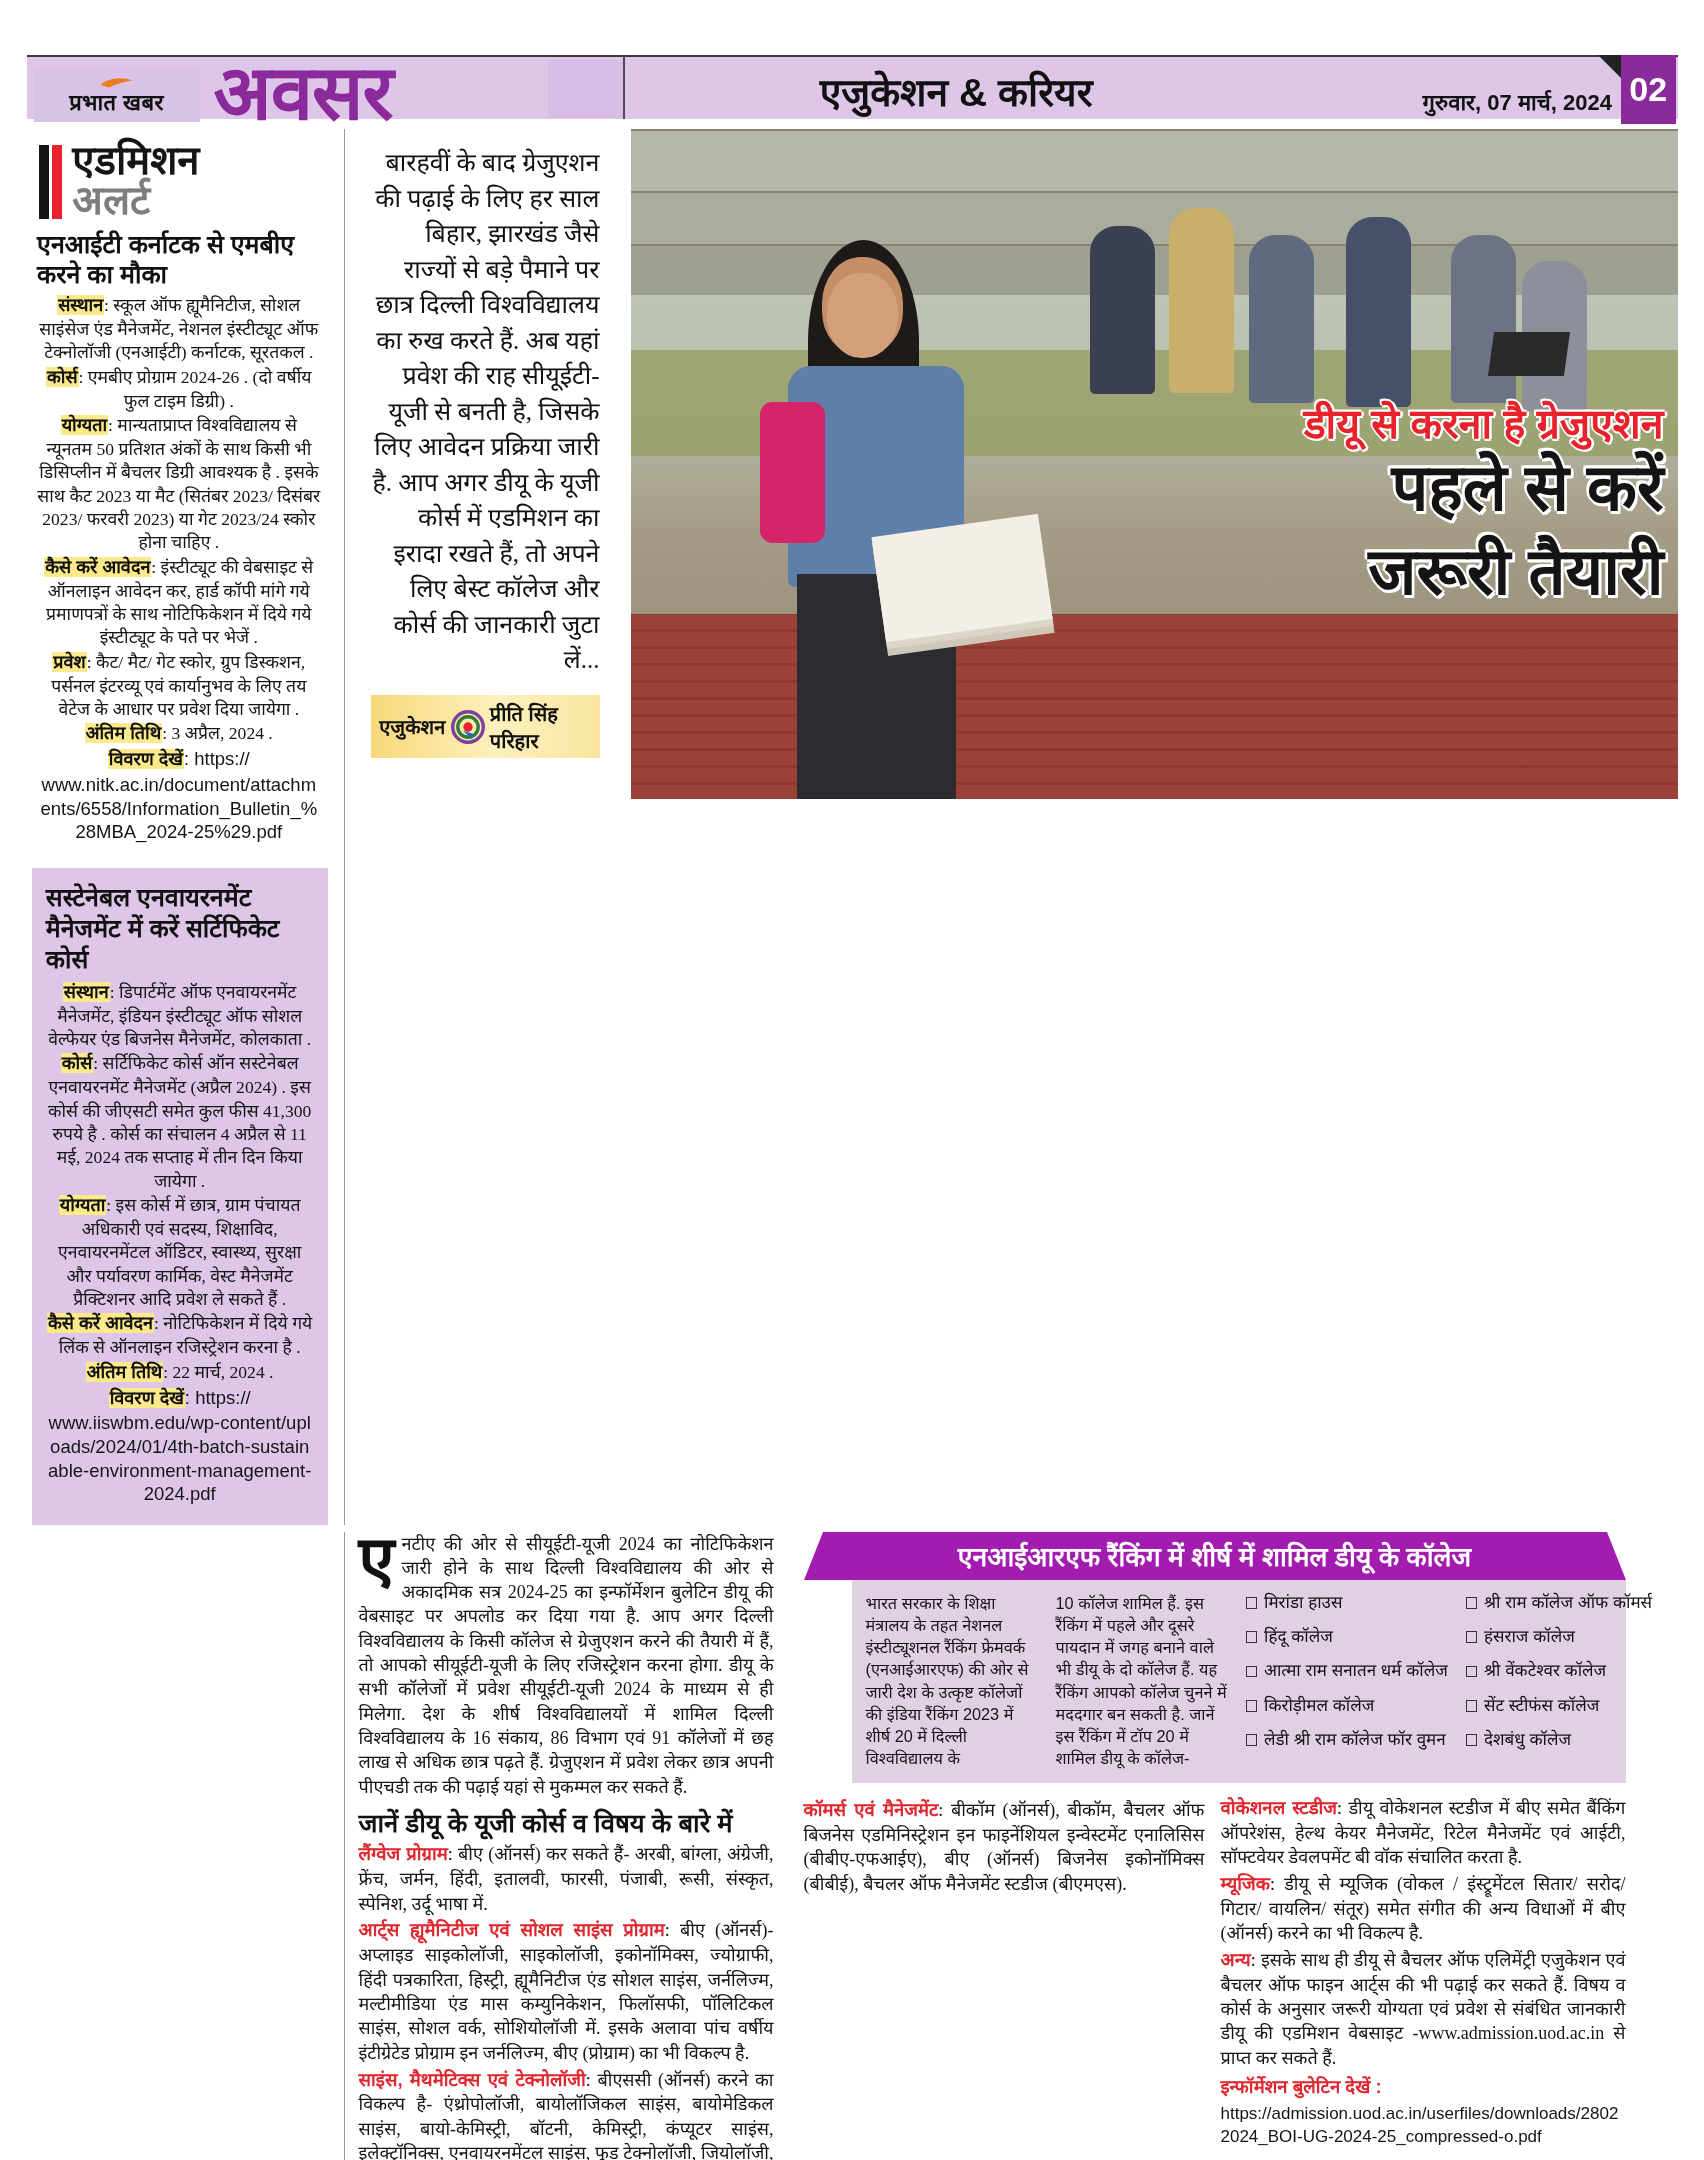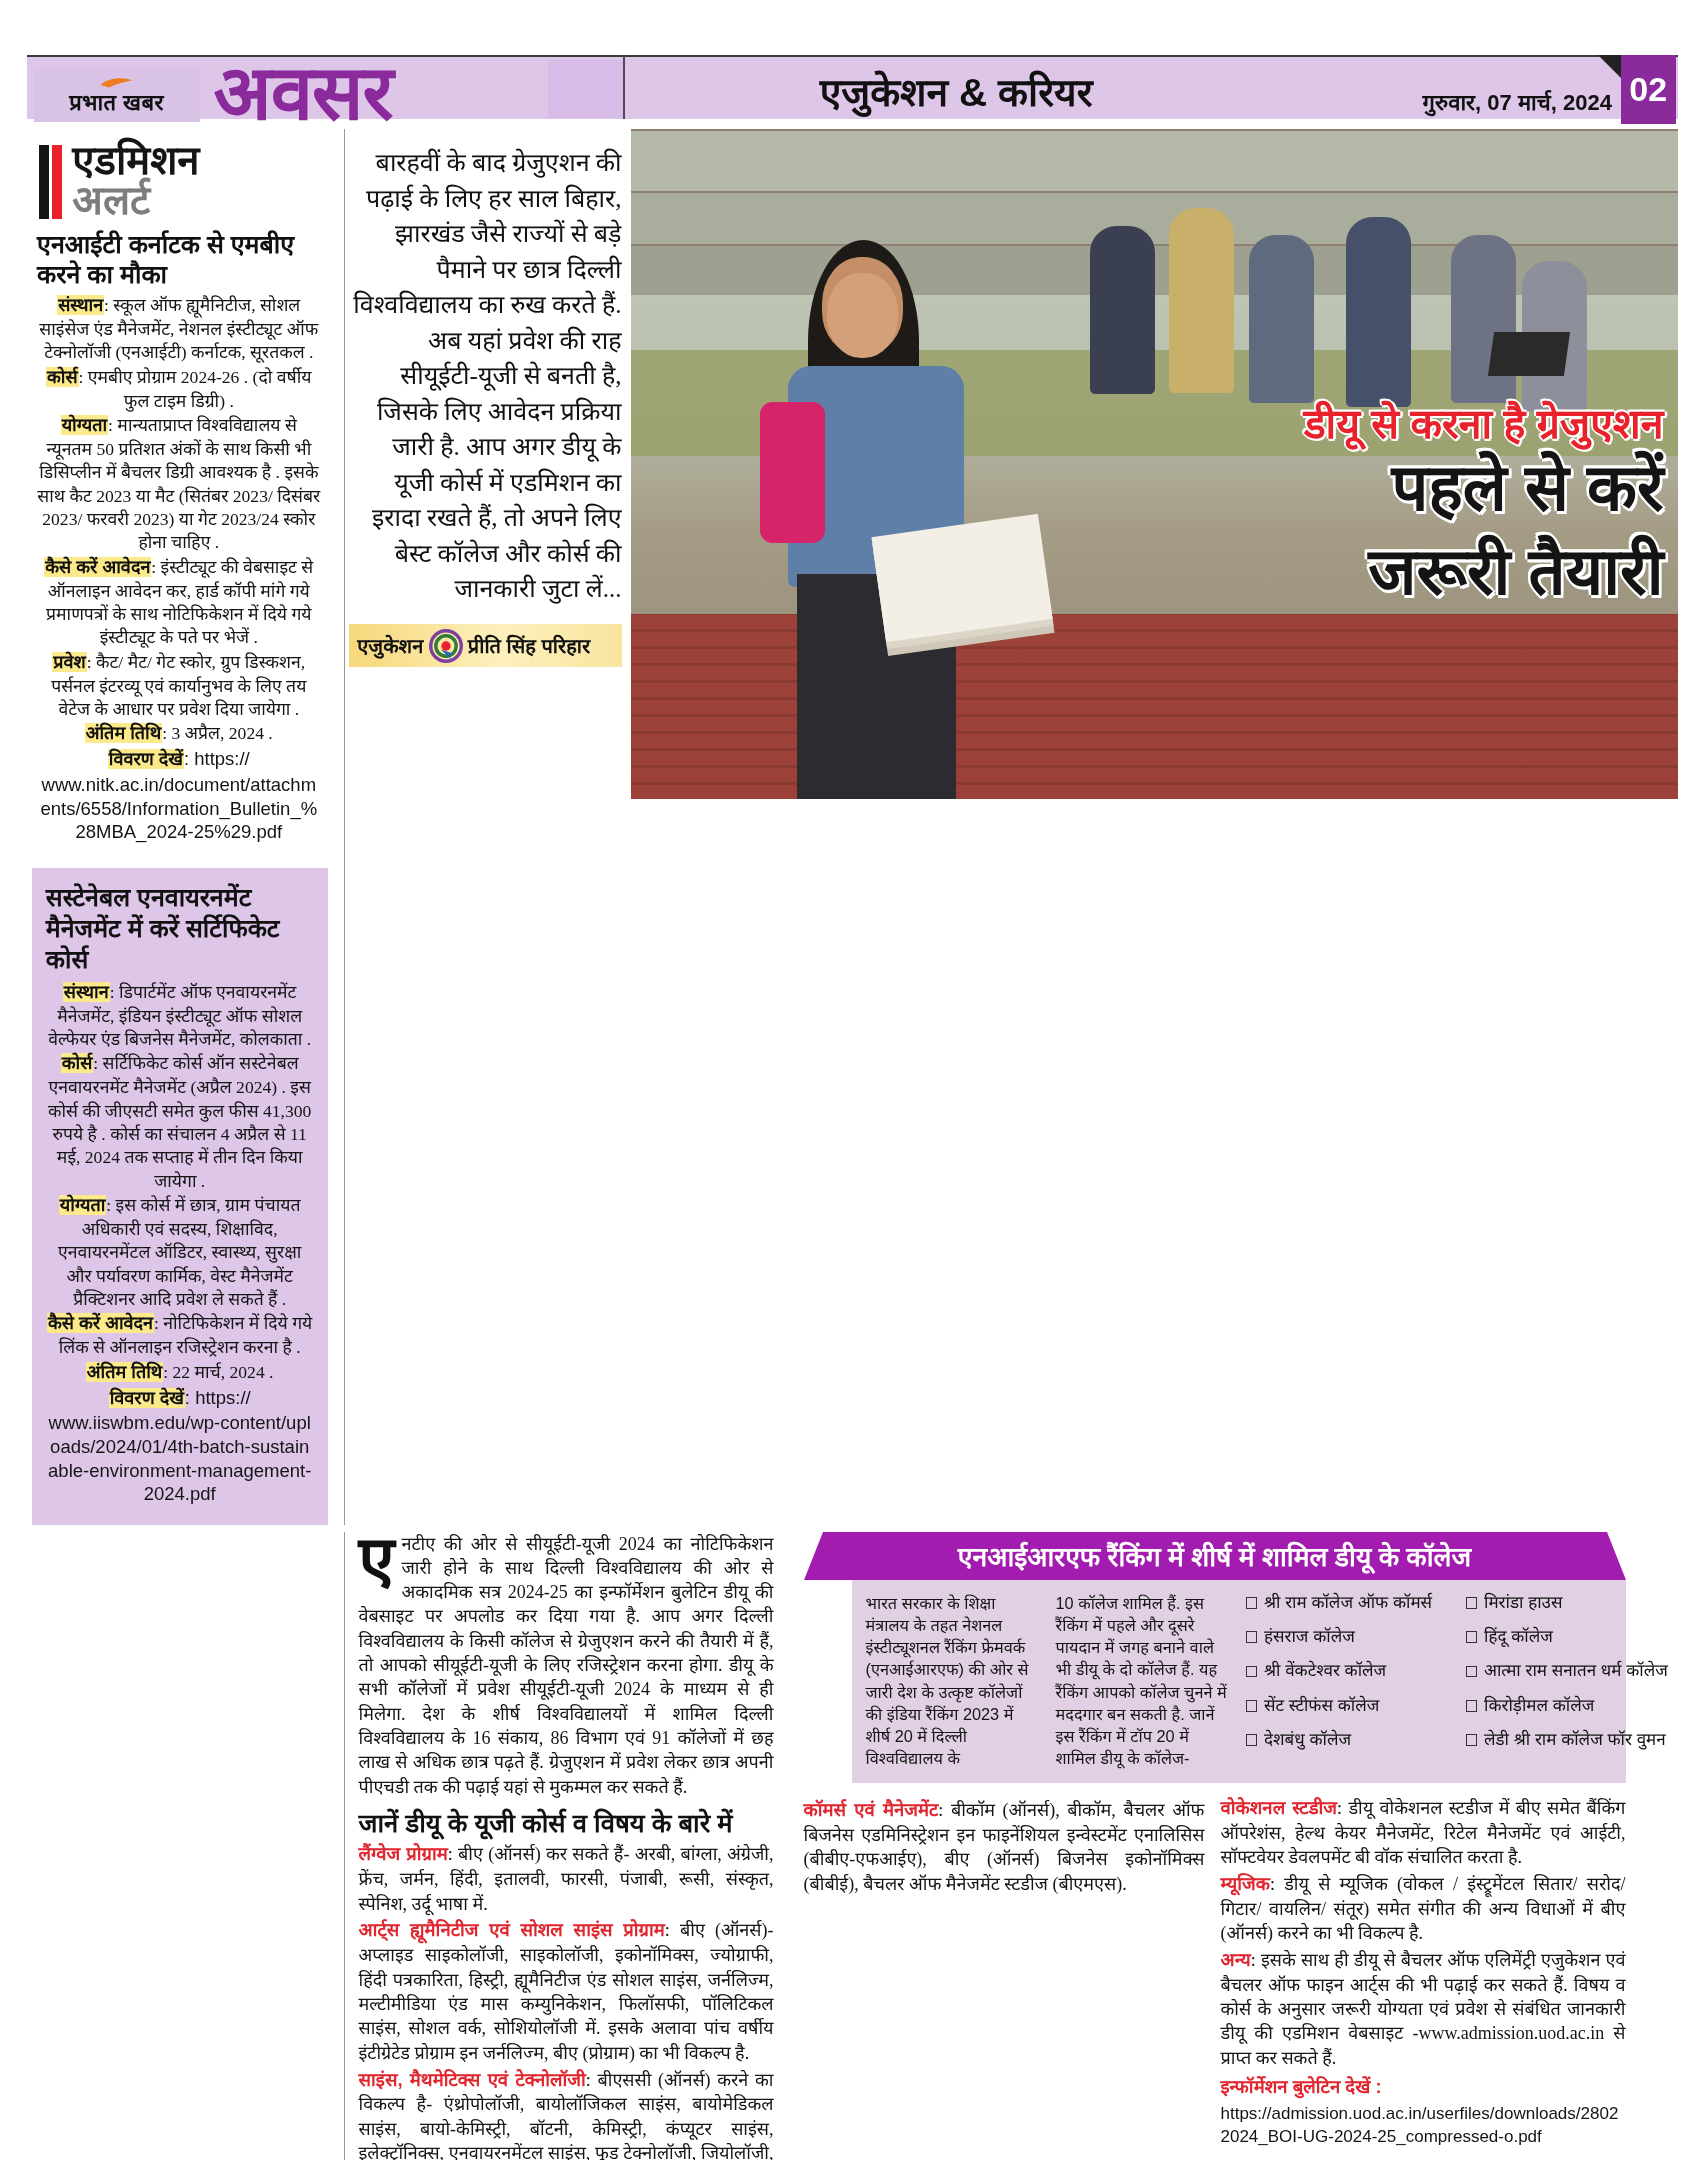--- a/index.html
+++ b/index.html
@@ -41,21 +41,21 @@
 
   .pagenum { position:relative; z-index:3; width:55px; height:69px; background:#8a2a9b;
     color:#fff; font-family:"Liberation Sans",sans-serif; font-weight:bold; font-size:34px;
     display:flex; align-items:center; justify-content:center; margin-bottom:0px; margin-right:1.8px;text-align:center; }
   .pagenum:before { content:""; position:absolute; left:-23px; top:0; border-top:23px solid #222;
     border-left:23px solid transparent; }
 
   
   .top-area { display:flex; gap:0px; margin-top:5.3px; }
   .col-left { width:318px; flex:0 0 318px; padding-right:12.4px; border-right:0.9px solid #9a9a9a; }
-  .col-lead { width:281px; flex:0 0 281px; padding:0 4px; }
+  .col-lead { width:281px; flex:0 0 281px; padding:0 26px; }
   .col-photo { flex:1 1 auto; padding-left:5.3px; }
 
   
   .alert-head { display:flex; align-items:flex-start; gap:10.6px; margin:10.6px 0 5.3px 12.4px; }
   .alert-bars { display:flex; gap:3.5px; padding-top:5.3px; }
   .bar-k { width:9.7px; height:74px; background:#151515; }
   .bar-r { width:9.7px; height:74px; background:#e8212b; }
   .alert-words { font-family:"Liberation Sans",sans-serif; font-weight:bold; line-height:1.0; }
   .alert-w1 { font-size:40px; color:#151515; }
   .alert-w2 { font-size:40px; color:#7d7d7d; }
@@ -289,59 +289,59 @@
         <div class="nirf">
           <div class="nirf-bar">
             <span>एनआईआरएफ रैंकिंग में शीर्ष में शामिल डीयू के कॉलेज</span>
           </div>
           <div class="nirf-body">
             <div class="nirf-txtcol">भारत सरकार के शिक्षा मंत्रालय के तहत नेशनल इंस्टीट्यूशनल रैंकिंग फ्रेमवर्क (एनआईआरएफ) की ओर से जारी देश के उत्कृष्ट कॉलेजों की इंडिया रैंकिंग 2023 में शीर्ष 20 में दिल्ली विश्वविद्यालय के</div>
             <div class="nirf-txtcol">10 कॉलेज शामिल हैं. इस रैंकिंग में पहले और दूसरे पायदान में जगह बनाने वाले भी डीयू के दो कॉलेज हैं. यह रैंकिंग आपको कॉलेज चुनने में मददगार बन सकती है. जानें इस रैंकिंग में टॉप 20 में शामिल डीयू के कॉलेज-</div>
             <ul class="nirf-list">
               <li>
                   <span class="sq"></span>
-                  <span>श्री राम कॉलेज ऑफ कॉमर्स</span>
-                </li>
-              <li>
-                  <span class="sq"></span>
-                  <span>हंसराज कॉलेज</span>
-                </li>
-              <li>
-                  <span class="sq"></span>
-                  <span>श्री वेंकटेश्वर कॉलेज</span>
-                </li>
-              <li>
-                  <span class="sq"></span>
-                  <span>सेंट स्टीफंस कॉलेज</span>
-                </li>
-              <li>
-                  <span class="sq"></span>
-                  <span>देशबंधु कॉलेज</span>
+                  <span>मिरांडा हाउस</span>
+                </li>
+              <li>
+                  <span class="sq"></span>
+                  <span>हिंदू कॉलेज</span>
+                </li>
+              <li>
+                  <span class="sq"></span>
+                  <span>आत्मा राम सनातन धर्म कॉलेज</span>
+                </li>
+              <li>
+                  <span class="sq"></span>
+                  <span>किरोड़ीमल कॉलेज</span>
+                </li>
+              <li>
+                  <span class="sq"></span>
+                  <span>लेडी श्री राम कॉलेज फॉर वुमन</span>
                 </li>
             </ul>
             <ul class="nirf-list">
               <li>
                   <span class="sq"></span>
-                  <span>मिरांडा हाउस</span>
-                </li>
-              <li>
-                  <span class="sq"></span>
-                  <span>हिंदू कॉलेज</span>
-                </li>
-              <li>
-                  <span class="sq"></span>
-                  <span>आत्मा राम सनातन धर्म कॉलेज</span>
-                </li>
-              <li>
-                  <span class="sq"></span>
-                  <span>किरोड़ीमल कॉलेज</span>
-                </li>
-              <li>
-                  <span class="sq"></span>
-                  <span>लेडी श्री राम कॉलेज फॉर वुमन</span>
+                  <span>श्री राम कॉलेज ऑफ कॉमर्स</span>
+                </li>
+              <li>
+                  <span class="sq"></span>
+                  <span>हंसराज कॉलेज</span>
+                </li>
+              <li>
+                  <span class="sq"></span>
+                  <span>श्री वेंकटेश्वर कॉलेज</span>
+                </li>
+              <li>
+                  <span class="sq"></span>
+                  <span>सेंट स्टीफंस कॉलेज</span>
+                </li>
+              <li>
+                  <span class="sq"></span>
+                  <span>देशबंधु कॉलेज</span>
                 </li>
             </ul>
           </div>
 
           <div class="story" style="margin-top:12.4px;">
             <div style="width:401px;flex:0 0 401px;">
               <div class="body-txt">
                 <p><span></span></p>
                 <p><span class="red-lbl">कॉमर्स एवं मैनेजमेंट</span><span>: बीकॉम (ऑनर्स), बीकॉम, बैचलर ऑफ बिजनेस एडमिनिस्ट्रेशन इन फाइनेंशियल इन्वेस्टमेंट एनालिसिस (बीबीए-एफआईए), बीए (ऑनर्स) बिजनेस इकोनॉमिक्स (बीबीई), बैचलर ऑफ मैनेजमेंट स्टडीज (बीएमएस).</span></p>
               </div>

